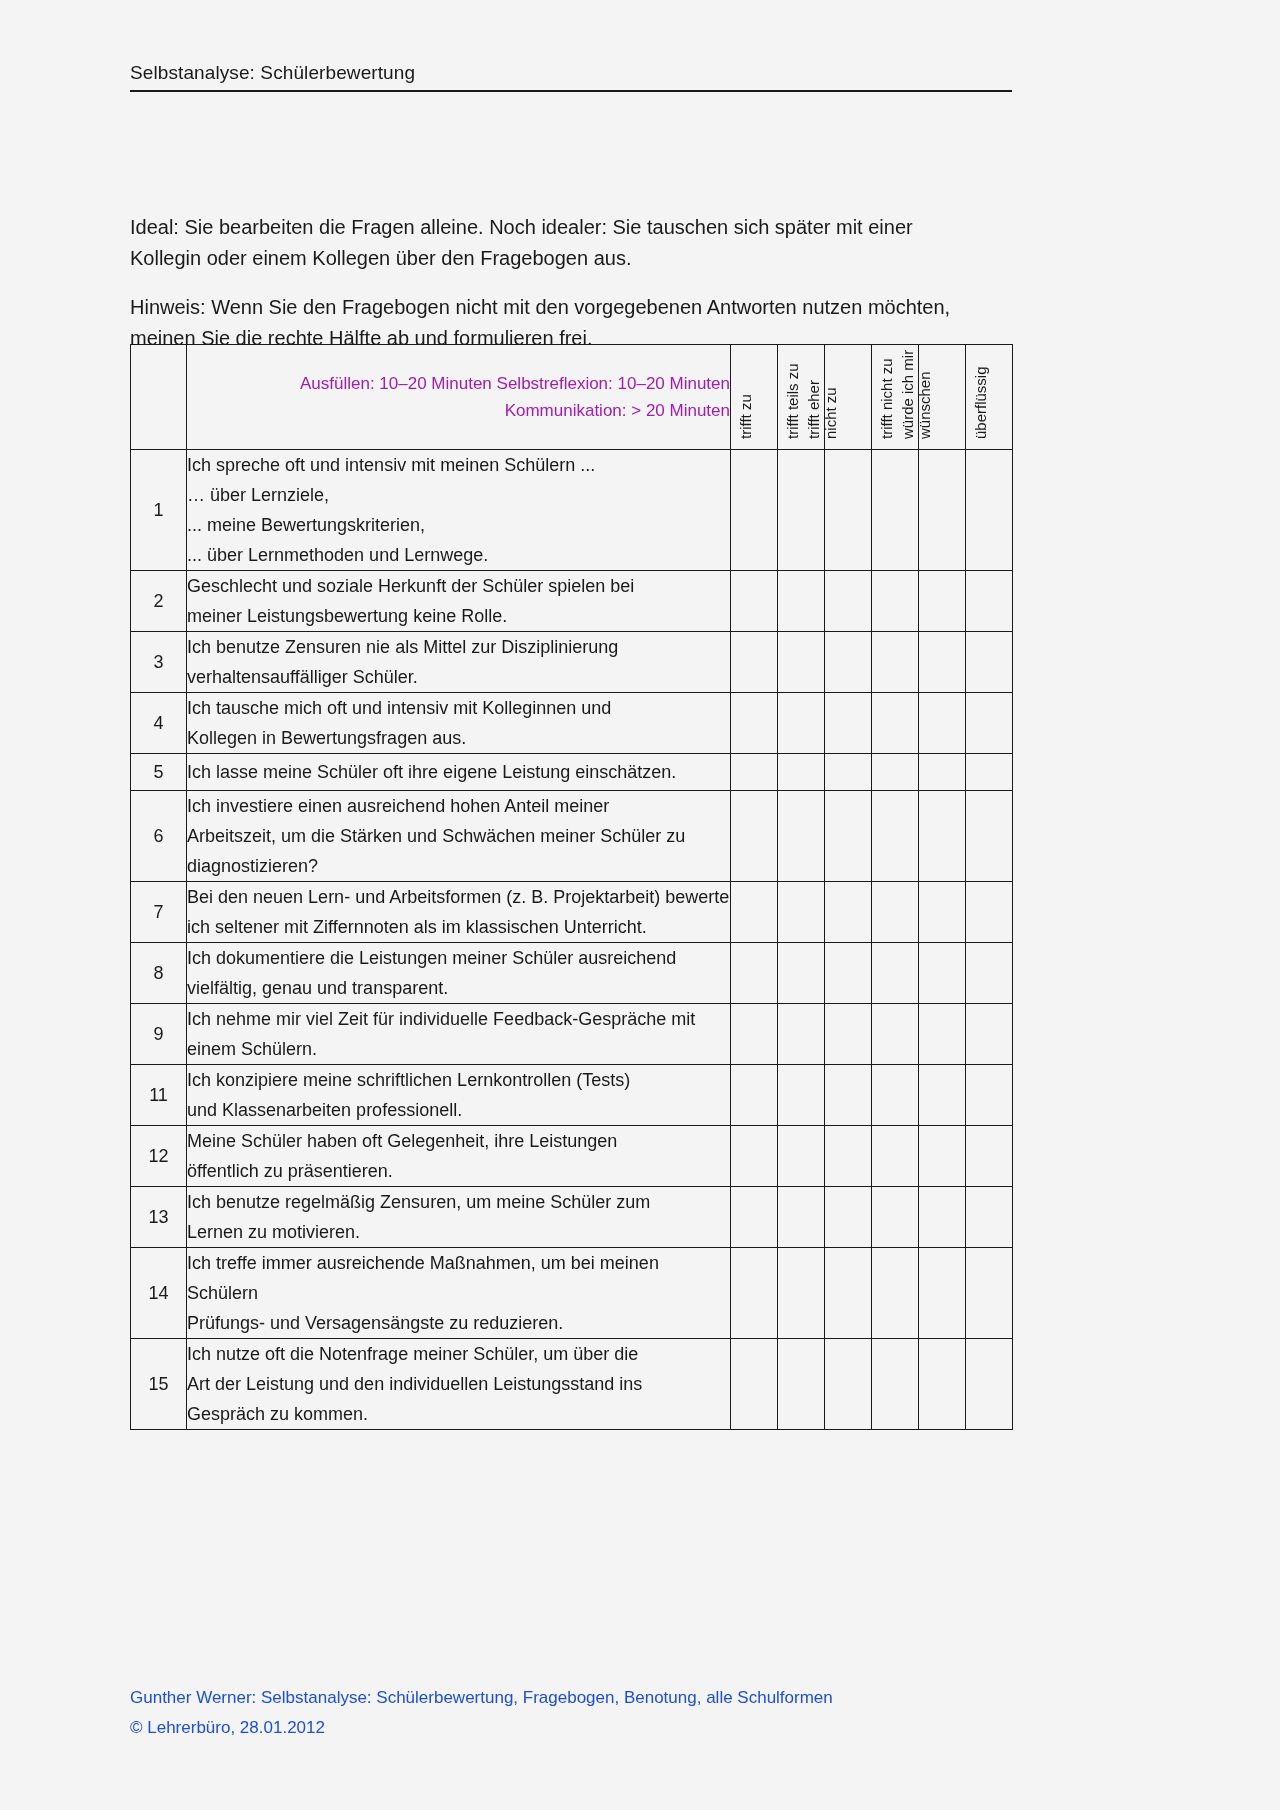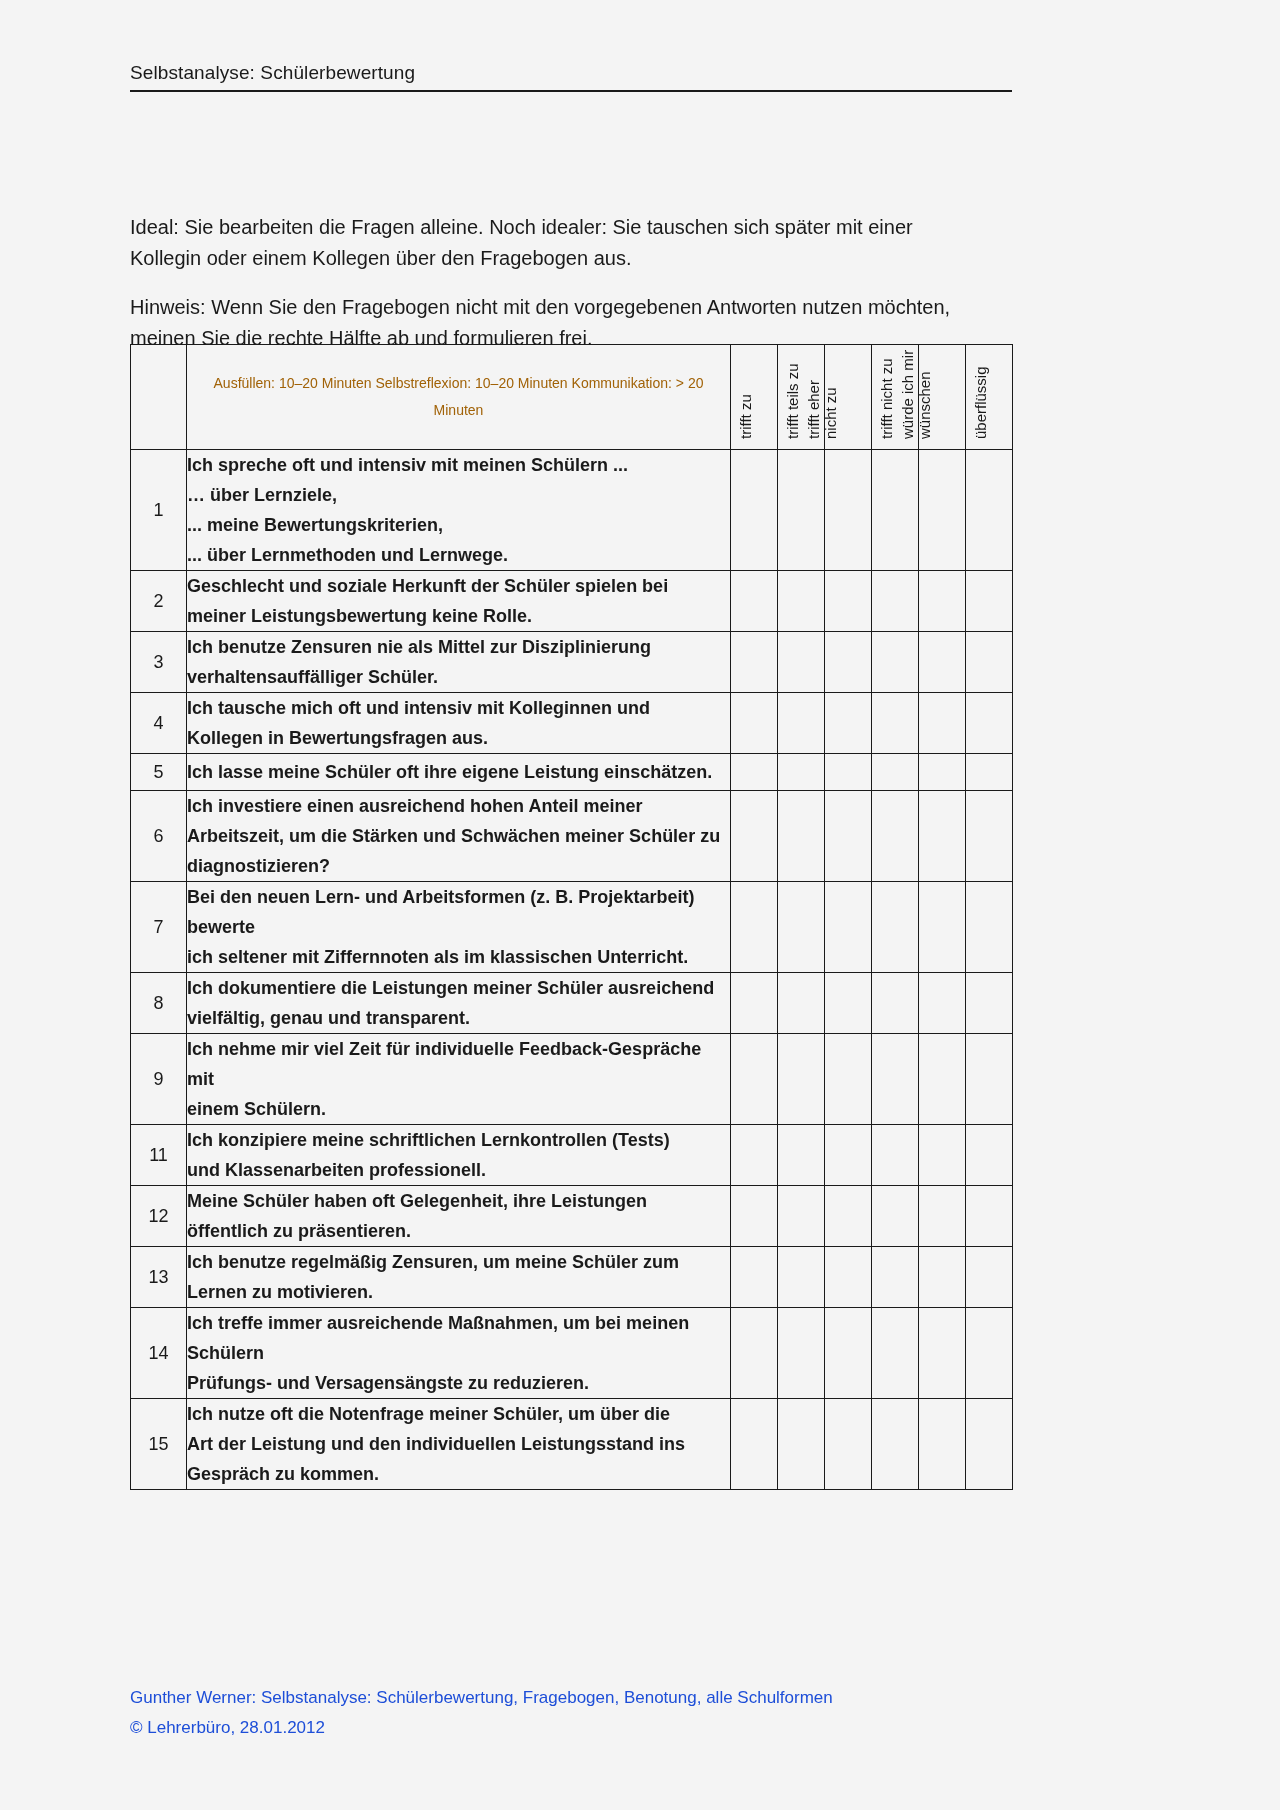--- a/index.html
+++ b/index.html
@@ -81,24 +81,24 @@
     padding: 0;
     vertical-align: middle;
     background: #f4f4f4;
   }
   col.c-num   { width: 56px; }
   col.c-text  { width: 544px; }
   col.c-opt   { width: 47px; }
 
   .hdr-note {
     padding: 14px 0 14px 16px;
-    font-size: 14px;
+    font-size: 17px;
     line-height: 27px;
-    color: #a16207;
-    text-align: center;
+    color: #a21caf;
+    text-align: right;
     vertical-align: top;
     height: 104px;
   }
   .hdr-blank { height: 104px; }
 
   .hdr-rot {
     height: 104px;
     position: relative;
   }
   .rot-inner {
@@ -130,21 +130,20 @@
     text-align: center;
     font-size: 18px;
     color: #1a1a1a;
   }
   .cell-text {
     padding: 6px 8px 6px 16px;
     font-size: 18px;
     line-height: 30px;
     color: #1a1a1a;
     text-align: left;
-    font-weight: bold;
   }
   .cell-text .ln { display: block; }
   .cell-opt { }
 
   .r-h3 td { height: 88px; }
   .r-h2 td { height: 59px; }
   .r-h1 td { height: 36px; }
 
   
   .footer {

